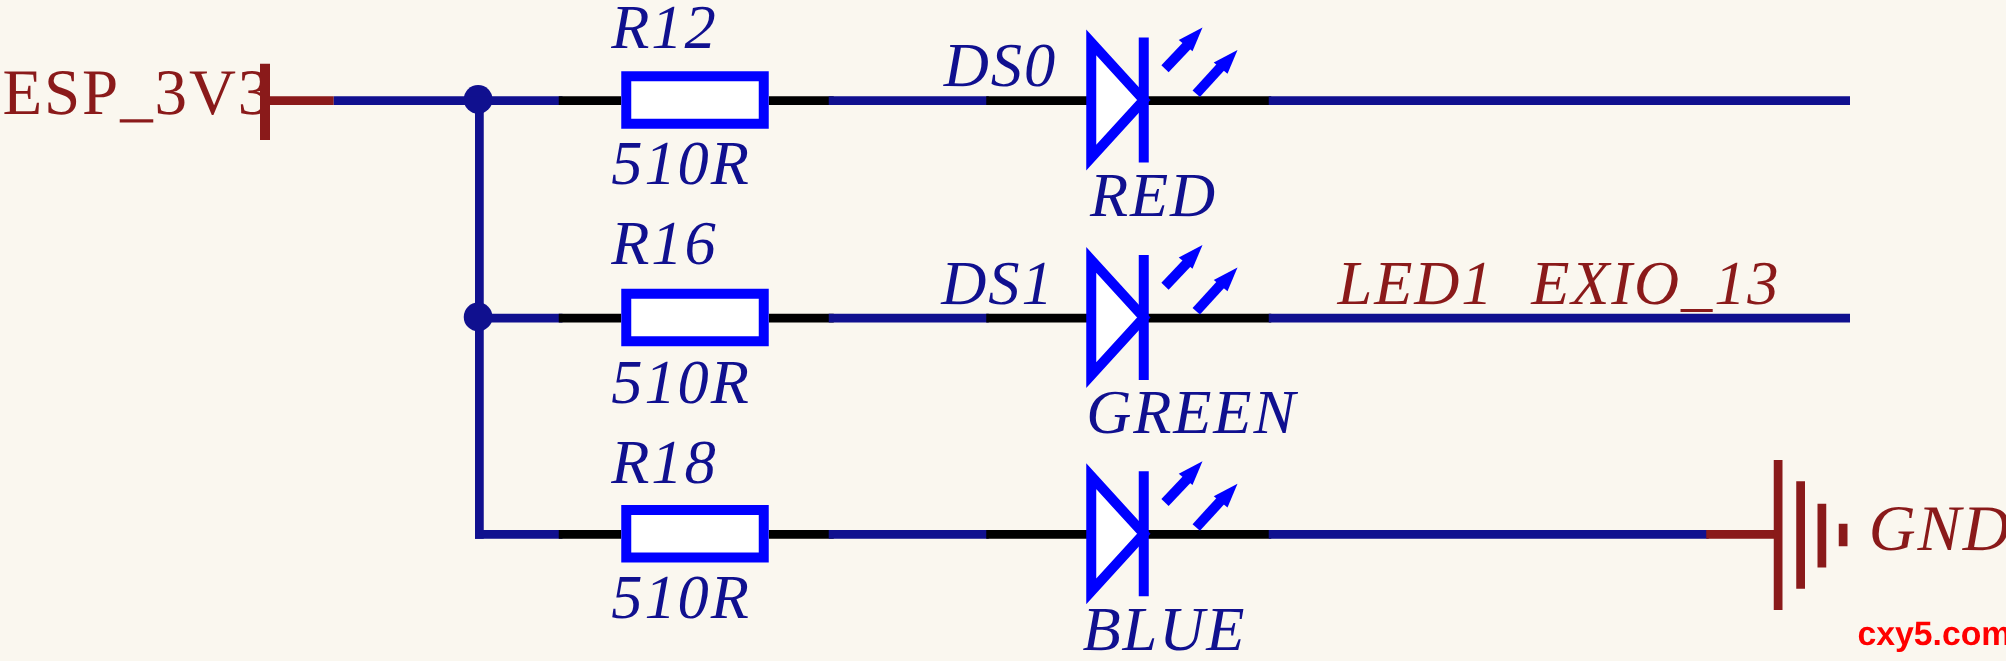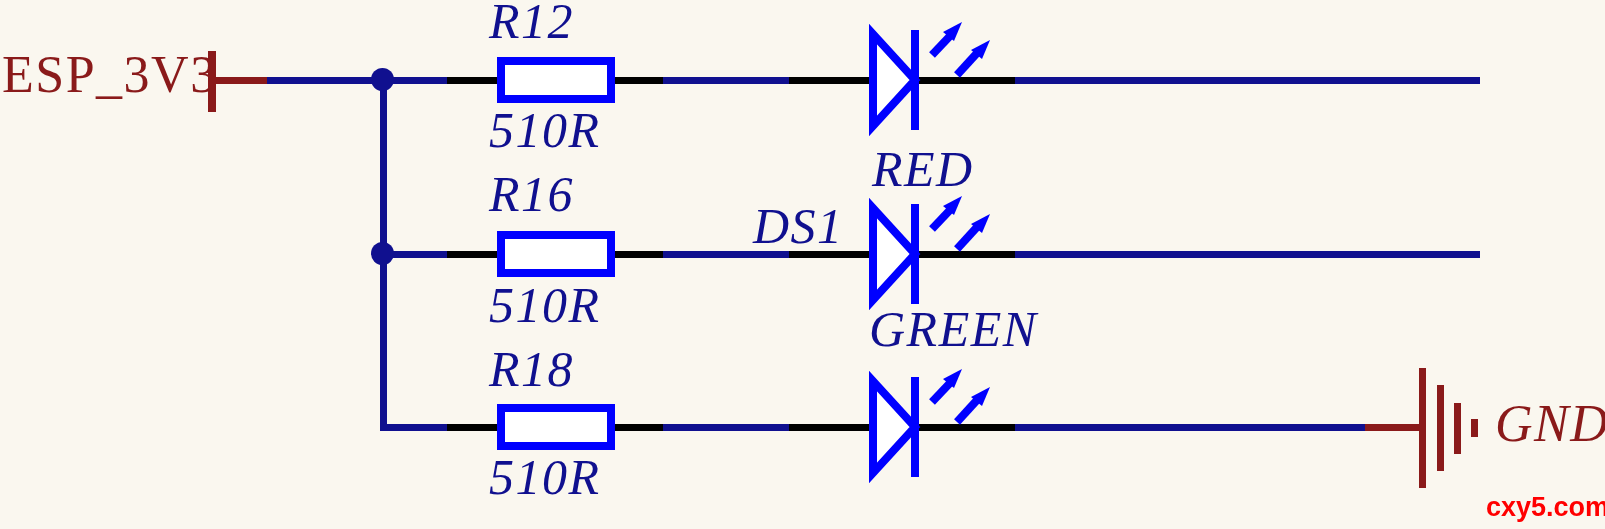--- a/index.html
+++ b/index.html
@@ -49,29 +49,30 @@
 
   <div class="row" style="top:0;">
     <div class="wire w-navy" style="left:267px;width:183px;"></div>
     <div class="wire w-black" style="left:447px;width:50px;"></div>
     <div class="wire w-black" style="left:615px;width:52px;"></div>
     <div class="resistor"></div>
     <span class="t navy f50" style="left:489px;top:-4px;">R12</span>
     <span class="t navy f50" style="left:489px;top:105px;">510R</span>
     <div class="wire w-navy" style="left:663px;width:128px;"></div>
     <div class="wire w-black" style="left:789px;width:228px;"></div>
+    <span class="t navy f50" style="left:755px;top:27px;">DS0</span>
     <svg class="led" viewBox="0 0 170 145">
       <polygon class="tri" points="18,24 18,116 60,70"></polygon>
       <line class="bar" x1="60" y1="20" x2="60" y2="120"></line>
       <line class="arrow" x1="77" y1="45" x2="95" y2="26"></line>
       <polygon class="head" points="107,12 99,31 88,22"></polygon>
       <line class="arrow" x1="102" y1="65" x2="123" y2="42"></line>
       <polygon class="head" points="135,30 127,49 116,40"></polygon>
     </svg>
-    <span class="t navy f50" style="left:872px;top:131px;margin-top:13px;">RED</span>
+    <span class="t navy f50" style="left:872px;top:131px;">RED</span>
     <div class="wire w-navy" style="left:1015px;width:465px;"></div>
   </div>
 
   <div class="row" style="top:174px;">
     <div class="wire w-navy" style="left:380px;width:70px;"></div>
     <div class="wire w-black" style="left:447px;width:50px;"></div>
     <div class="wire w-black" style="left:615px;width:52px;"></div>
     <div class="resistor"></div>
     <span class="t navy f50" style="left:489px;top:-5px;">R16</span>
     <span class="t navy f50" style="left:489px;top:106px;">510R</span>
@@ -81,39 +82,42 @@
     <svg class="led" viewBox="0 0 170 145">
       <polygon class="tri" points="18,24 18,116 60,70"></polygon>
       <line class="bar" x1="60" y1="20" x2="60" y2="120"></line>
       <line class="arrow" x1="77" y1="45" x2="95" y2="26"></line>
       <polygon class="head" points="107,12 99,31 88,22"></polygon>
       <line class="arrow" x1="102" y1="65" x2="123" y2="42"></line>
       <polygon class="head" points="135,30 127,49 116,40"></polygon>
     </svg>
     <span class="t navy f50" style="left:869px;top:130px;">GREEN</span>
     <div class="wire w-navy" style="left:1015px;width:465px;"></div>
+    <span class="t maroon f50" style="left:1070px;top:27px;">LED1</span>
+    <span class="t maroon f50" style="left:1225px;top:27px;">EXIO_13</span>
   </div>
 
   <div class="row" style="top:347px;">
     <div class="wire w-navy" style="left:380px;width:70px;"></div>
     <div class="wire w-black" style="left:447px;width:50px;"></div>
     <div class="wire w-black" style="left:615px;width:52px;"></div>
     <div class="resistor"></div>
     <span class="t navy f50" style="left:489px;top:-3px;">R18</span>
     <span class="t navy f50" style="left:489px;top:105px;">510R</span>
     <div class="wire w-navy" style="left:663px;width:128px;"></div>
     <div class="wire w-black" style="left:789px;width:228px;"></div>
     <svg class="led" viewBox="0 0 170 145">
       <polygon class="tri" points="18,24 18,116 60,70"></polygon>
       <line class="bar" x1="60" y1="20" x2="60" y2="120"></line>
       <line class="arrow" x1="77" y1="45" x2="95" y2="26"></line>
       <polygon class="head" points="107,12 99,31 88,22"></polygon>
       <line class="arrow" x1="102" y1="65" x2="123" y2="42"></line>
       <polygon class="head" points="135,30 127,49 116,40"></polygon>
     </svg>
+    <span class="t navy f50" style="left:866px;top:131px;">BLUE</span>
     <div class="wire w-navy" style="left:1015px;width:352px;"></div>
 
     <div class="wire w-maroon" style="left:1365px;width:55px;"></div>
     <div class="vseg w-maroon" style="left:1419px;top:21px;height:120px;"></div>
     <div class="vseg w-maroon" style="left:1437px;top:38px;height:86px;"></div>
     <div class="vseg w-maroon" style="left:1454px;top:56px;height:51px;"></div>
     <div class="vseg w-maroon" style="left:1471px;top:72px;height:18px;"></div>
     <span class="t maroon f52" style="left:1495px;top:51px;">GND</span>
   </div>
 

